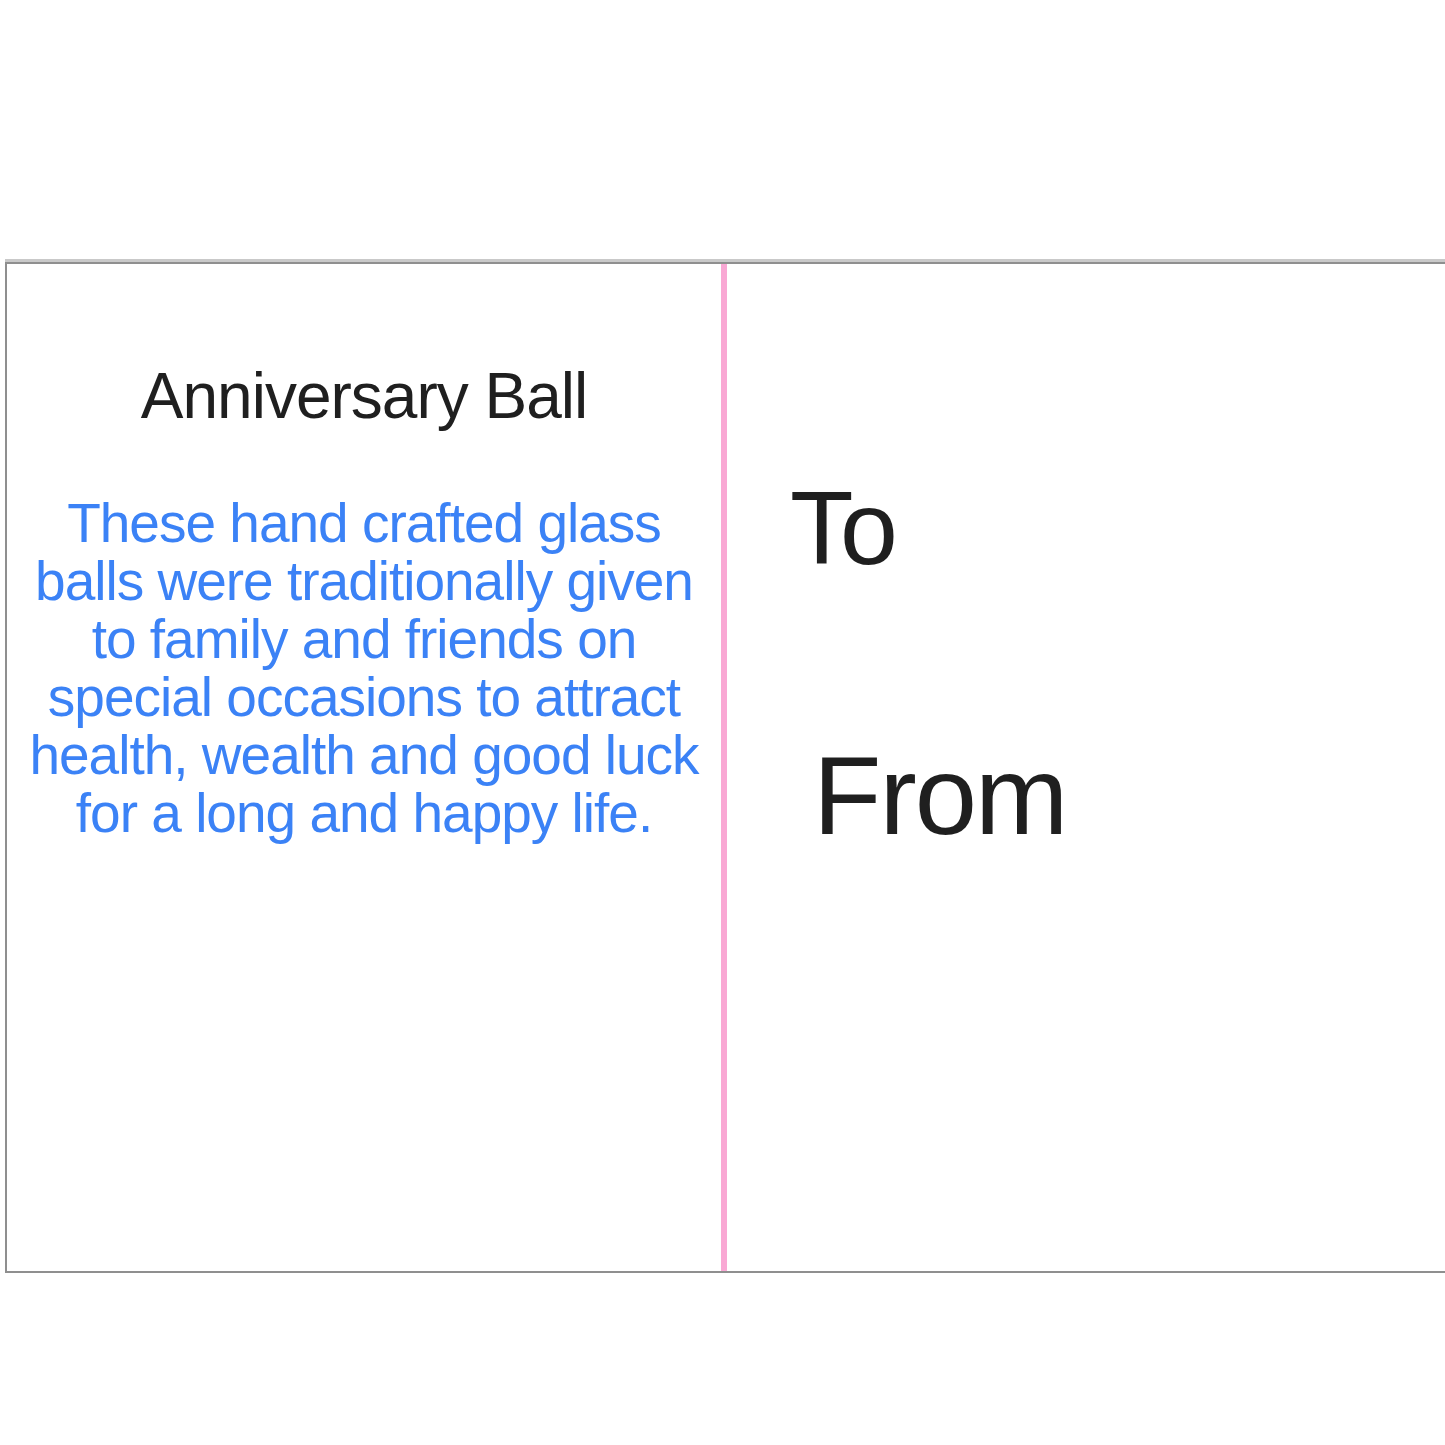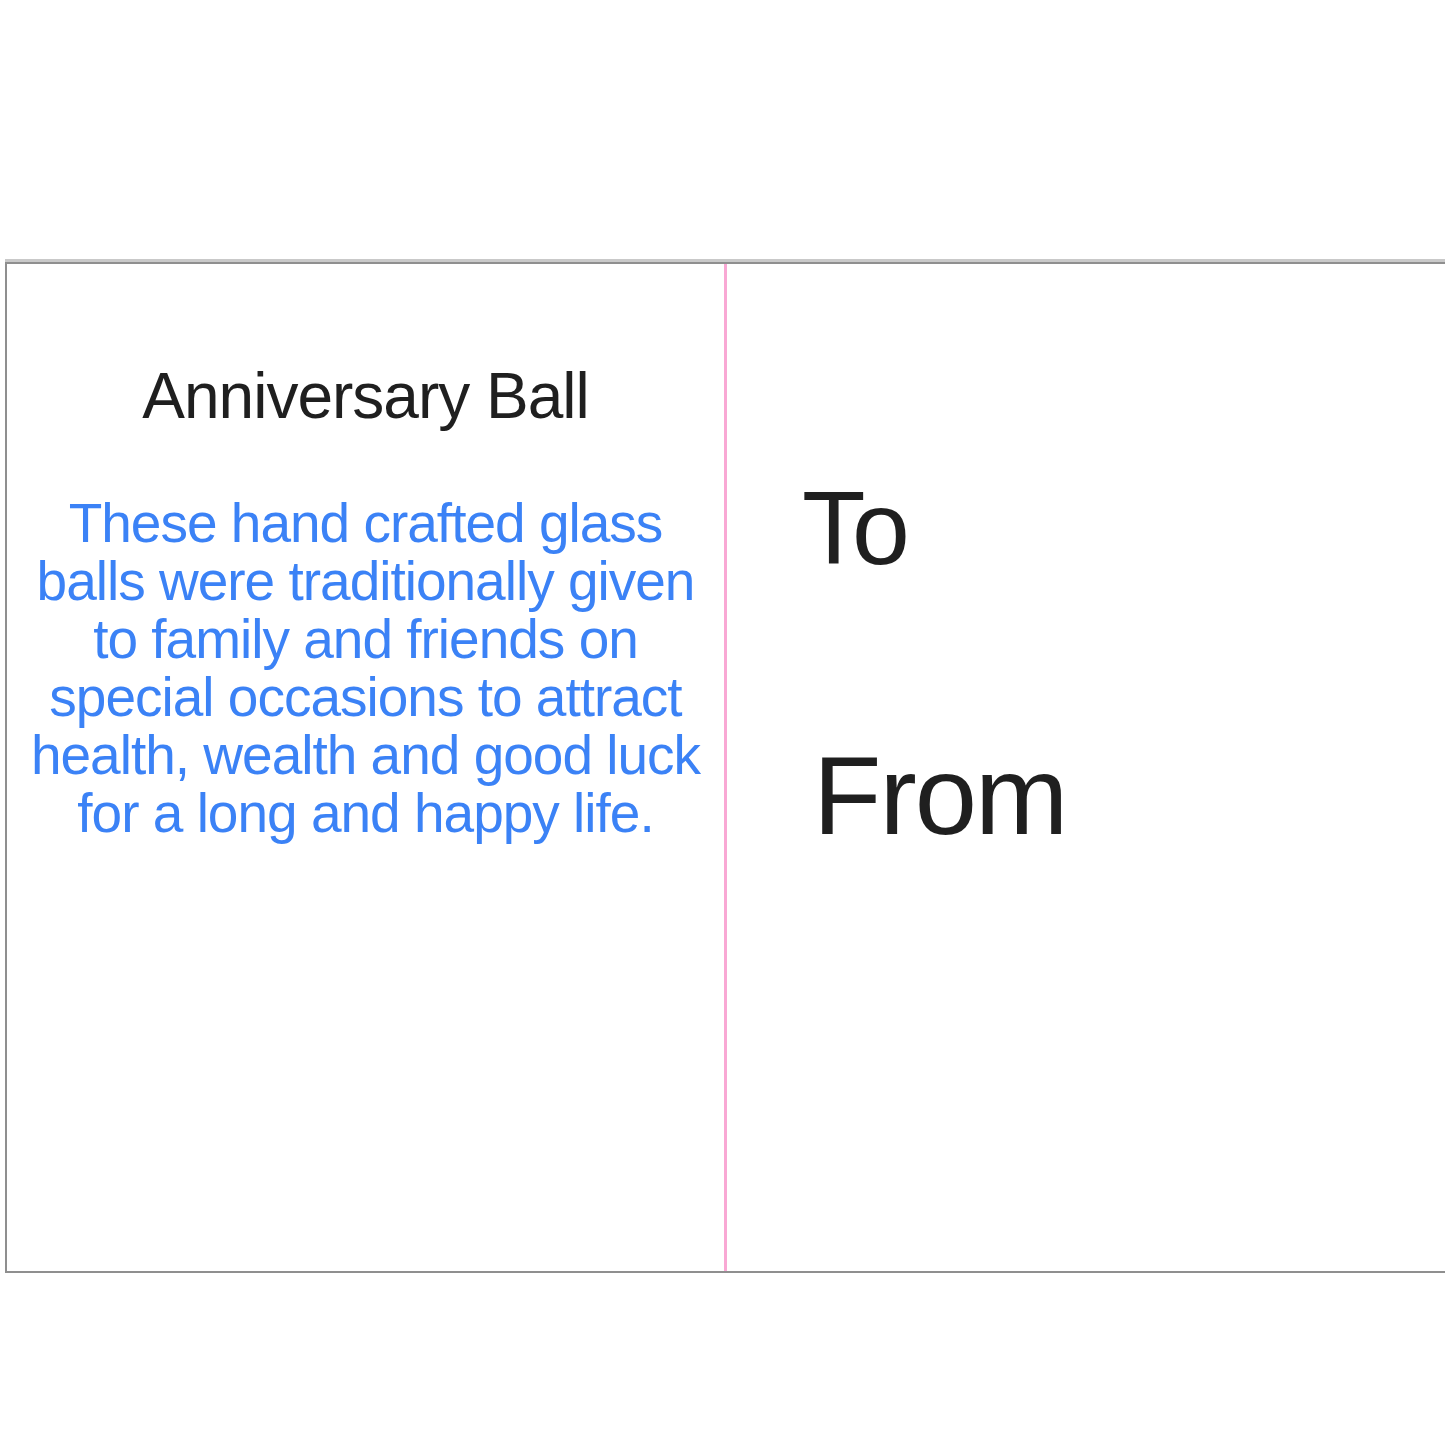--- a/index.html
+++ b/index.html
@@ -25,21 +25,21 @@
     border: 2px solid #8f8f8f;
     border-right: none;
     box-shadow: 0 -3px 0 #c9c9c9;
     display: flex;
     background: #ffffff;
   }
   .panel-left {
     box-sizing: border-box;
     width: 720px;
     height: 100%;
-    border-right: 3px solid #f9a8d4;
+    border-right: 6px solid #f9a8d4;
     text-align: center;
     color: #1f1f1f;
     flex: 0 0 auto;
     padding: 0 2px;
   }
   .card-title {
     font-size: 64px;
     font-weight: normal;
     line-height: 1;
     letter-spacing: -1px;
@@ -55,21 +55,21 @@
     color: #3b82f6;
   }
   .panel-right {
     position: relative;
     flex: 1 1 auto;
     height: 100%;
     color: #1f1f1f;
   }
   .to-label {
     position: absolute;
-    left: 75px;
+    left: 63px;
     top: 212px;
     font-size: 104px;
     line-height: 1;
     letter-spacing: -2px;
   }
   .from-label {
     position: absolute;
     left: 86px;
     top: 476px;
     font-size: 112px;

